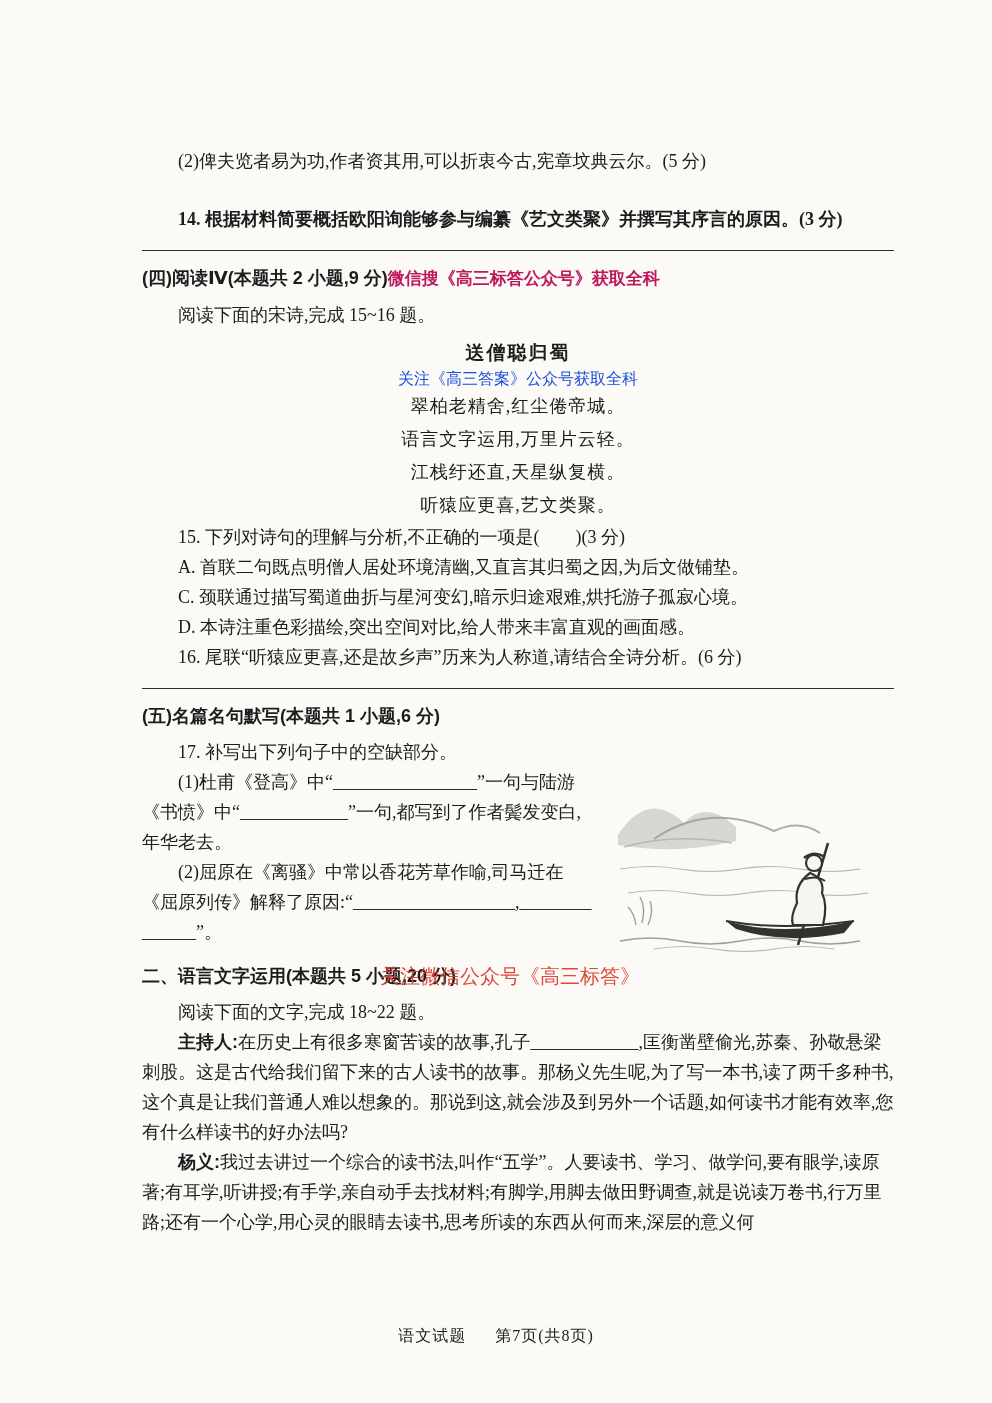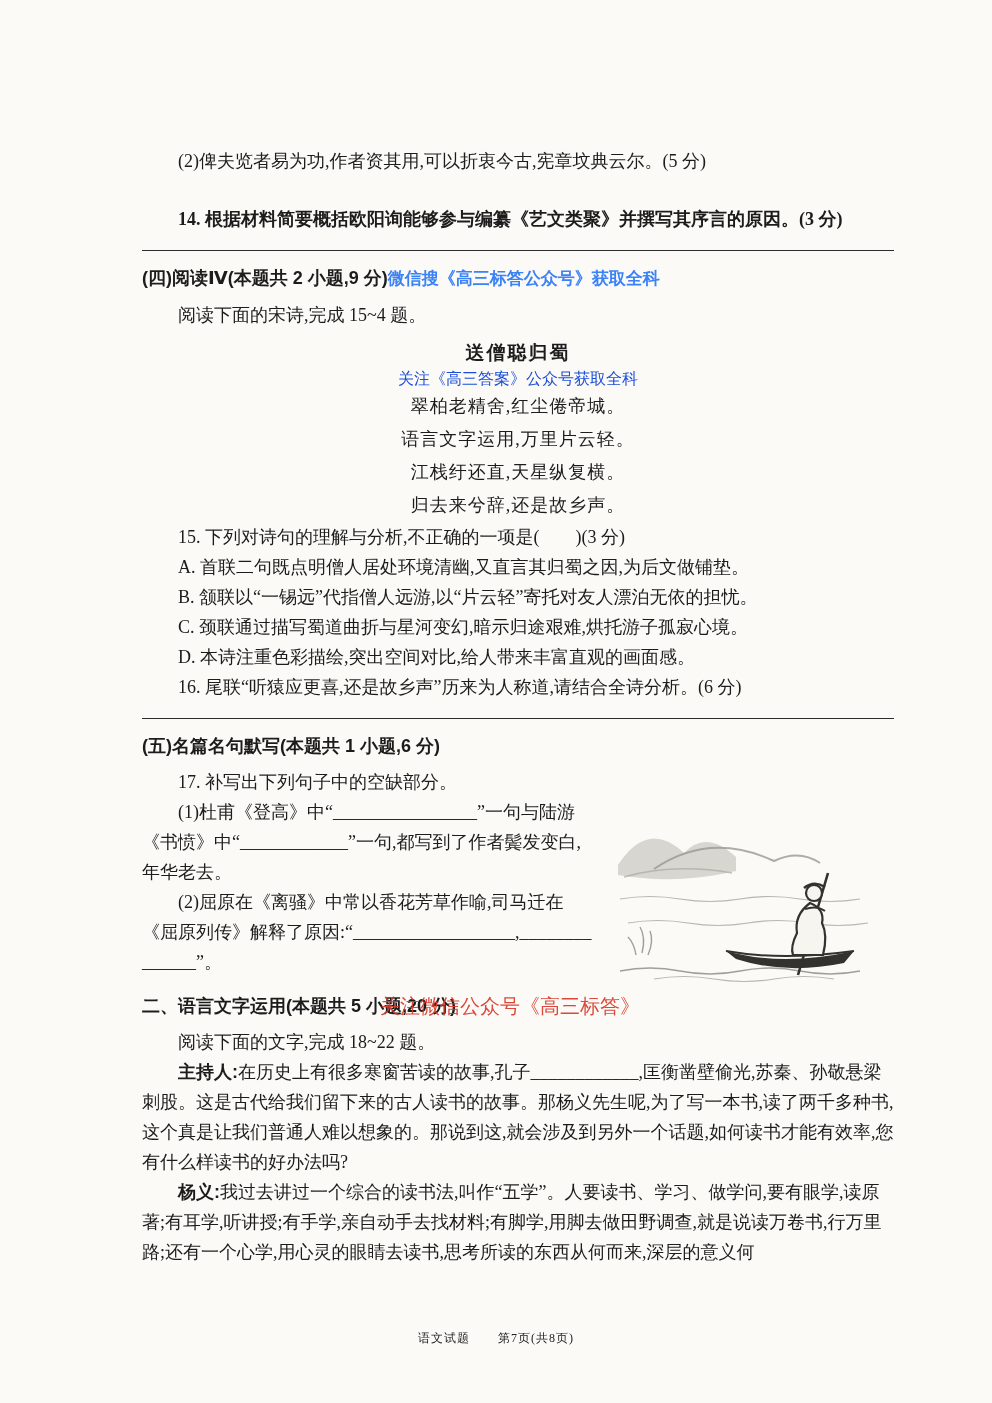--- a/index.html
+++ b/index.html
@@ -18,21 +18,21 @@
     position:absolute; left:142px; top:146px; width:752px;
     font-size:18px; line-height:30px;
     word-break:break-all;
   }
   .p { text-indent:2em; }
   .gap-top { margin-top:28px;font-weight:bold; }
   .gap-top-sm { margin-top:6px; }
   .rule { border:none; border-top:1.6px solid #2c2c2c; margin:16px 0 12px 0; }
   .heiti { font-family:"Liberation Sans","DejaVu Sans",sans-serif; font-weight:700; }
   .sec-line { display:flex; align-items:baseline; }
-  .wm-dark { font-family:"Liberation Sans","DejaVu Sans",sans-serif; font-weight:600; color:#3b82f6; font-size:17px; }
+  .wm-dark { font-family:"Liberation Sans","DejaVu Sans",sans-serif; font-weight:600; color:#be185d; font-size:17px; }
   .center { text-align:center; text-indent:0; }
   .poem-title { font-size:19px; letter-spacing:2px; margin-top:8px; }
   .red { color:#1d4ed8; }
   .red-note { font-size:16px; line-height:22px; }
   .poem-author { font-size:17px; margin:2px 0 6px 0; }
   .poem-line { line-height:33px; letter-spacing:1px; }
   .painting {
     float:right; width:280px; height:180px;
     margin:6px 0 8px 18px;
   }
@@ -40,54 +40,53 @@
   .sec2-head { position:relative; margin-top:14px; }
   .red-overlay {
     position:absolute; left:238px; top:0;
     font-family:"Liberation Serif","DejaVu Serif",serif;
     font-weight:400; font-size:20px; white-space:nowrap;
     color:#d93a2b; opacity:.92;
   }
   .speaker { font-family:"Liberation Sans","DejaVu Sans",sans-serif; font-weight:700; }
   .footer {
     position:absolute; left:0; bottom:56px; width:100%;
-    text-align:center; font-size:12px; color:#222; letter-spacing:1px;
+    text-align:center; font-size:16px; color:#222; letter-spacing:1px;
   }
   .footer span { margin:0 12px; }
 </style>
 </head>
 <body>
 
 <div class="page">
   <div class="content">
 
     <p class="p">(2)俾夫览者易为功,作者资其用,可以折衷今古,宪章坟典云尔。(5 分)</p>
 
     <p class="p gap-top">14. 根据材料简要概括欧阳询能够参与编纂《艺文类聚》并撰写其序言的原因。(3 分)</p>
 
     <hr class="rule">
 
     <div class="sec-line">
       <span class="heiti">(四)阅读Ⅳ(本题共 2 小题,9 分)</span>
       <span class="wm-dark">微信搜《高三标答公众号》获取全科</span>
     </div>
 
-    <p class="p gap-top-sm">阅读下面的宋诗,完成 15~4 题。</p>
+    <p class="p gap-top-sm">阅读下面的宋诗,完成 15~16 题。</p>
 
     <div class="center poem-title heiti">送僧聪归蜀</div>
     <div class="center red red-note">关注《高三答案》公众号获取全科</div>
 
     <div class="center poem-line">翠柏老精舍,红尘倦帝城。</div>
     <div class="center poem-line">语言文字运用,万里片云轻。</div>
     <div class="center poem-line">江栈纡还直,天星纵复横。</div>
-    <div class="center poem-line">归去来兮辞,还是故乡声。</div>
+    <div class="center poem-line">听猿应更喜,艺文类聚。</div>
 
     <p class="p">15. 下列对诗句的理解与分析,不正确的一项是(　　)(3 分)</p>
     <p class="p">A. 首联二句既点明僧人居处环境清幽,又直言其归蜀之因,为后文做铺垫。</p>
-    <p class="p">B. 颔联以“一锡远”代指僧人远游,以“片云轻”寄托对友人漂泊无依的担忧。</p>
     <p class="p">C. 颈联通过描写蜀道曲折与星河变幻,暗示归途艰难,烘托游子孤寂心境。</p>
     <p class="p">D. 本诗注重色彩描绘,突出空间对比,给人带来丰富直观的画面感。</p>
 
     <p class="p">16. 尾联“听猿应更喜,还是故乡声”历来为人称道,请结合全诗分析。(6 分)</p>
 
     <hr class="rule">
 
     <div class="heiti">(五)名篇名句默写(本题共 1 小题,6 分)</div>
 
     <p class="p gap-top-sm">17. 补写出下列句子中的空缺部分。</p>

